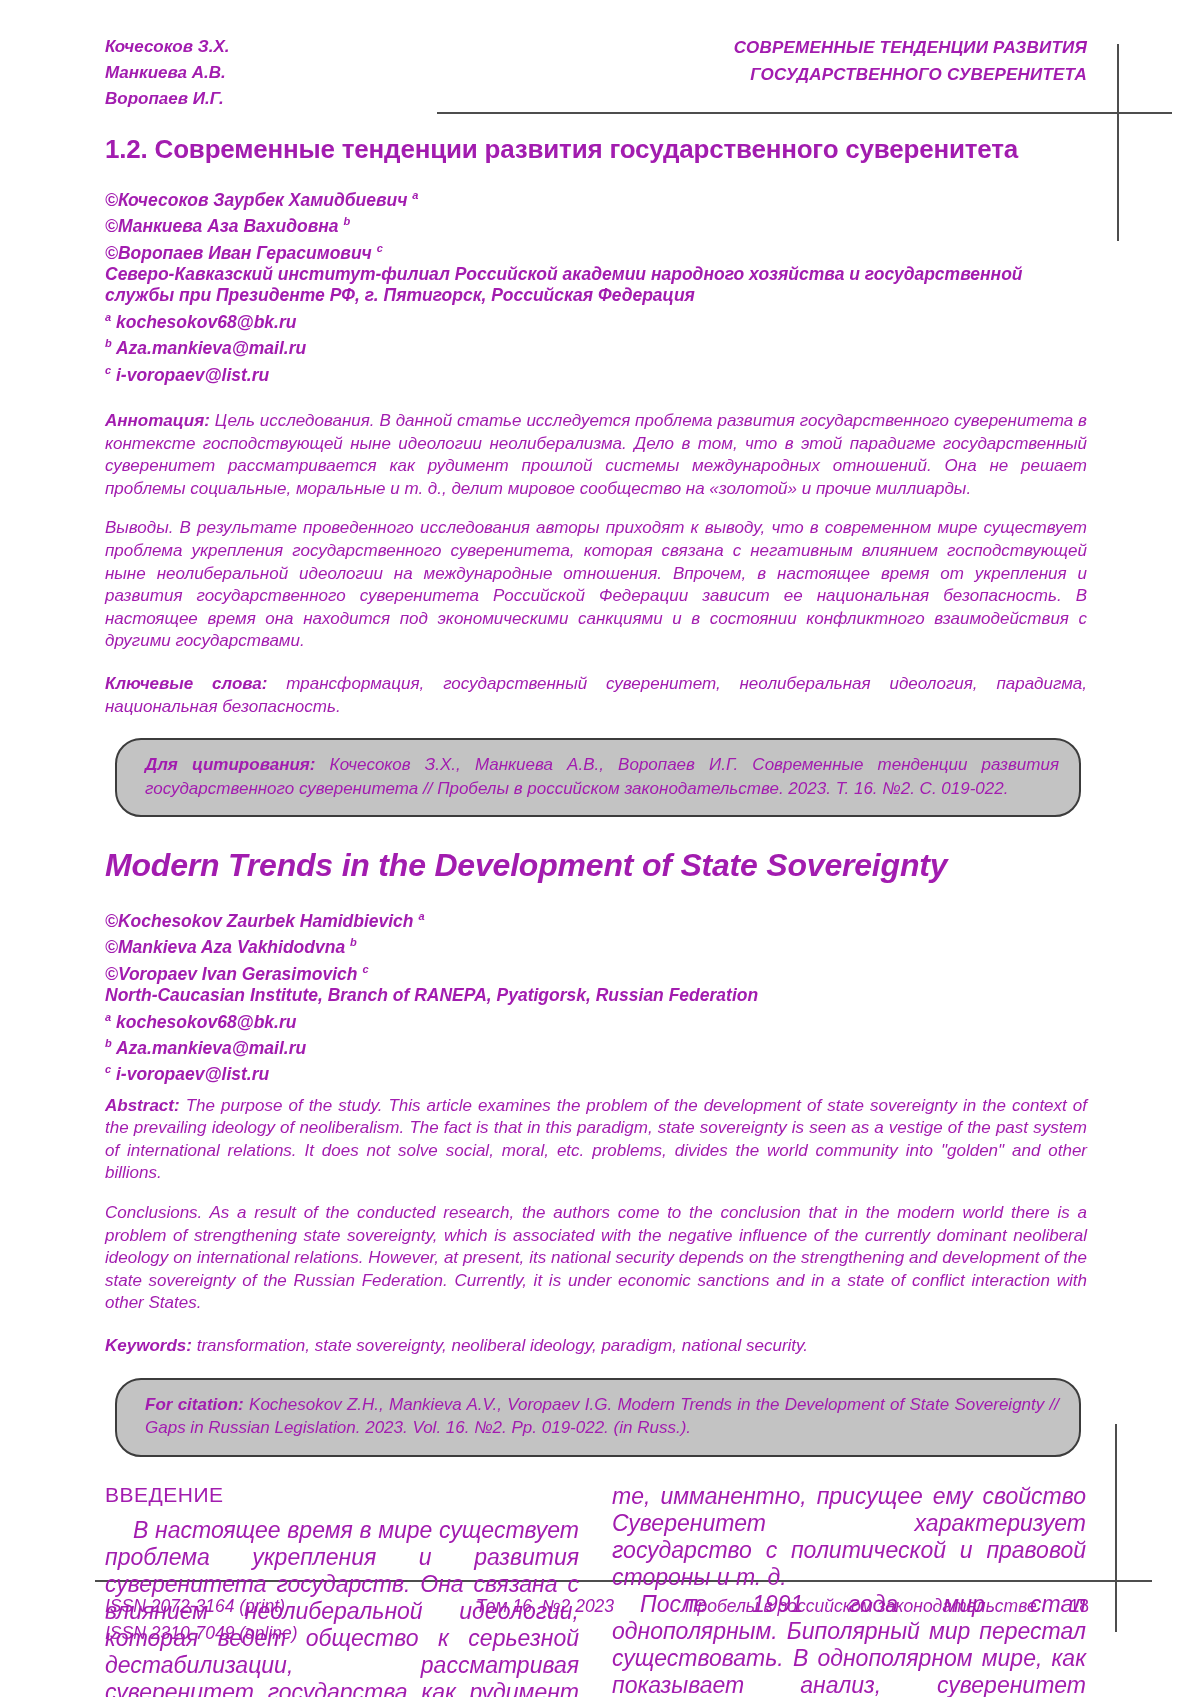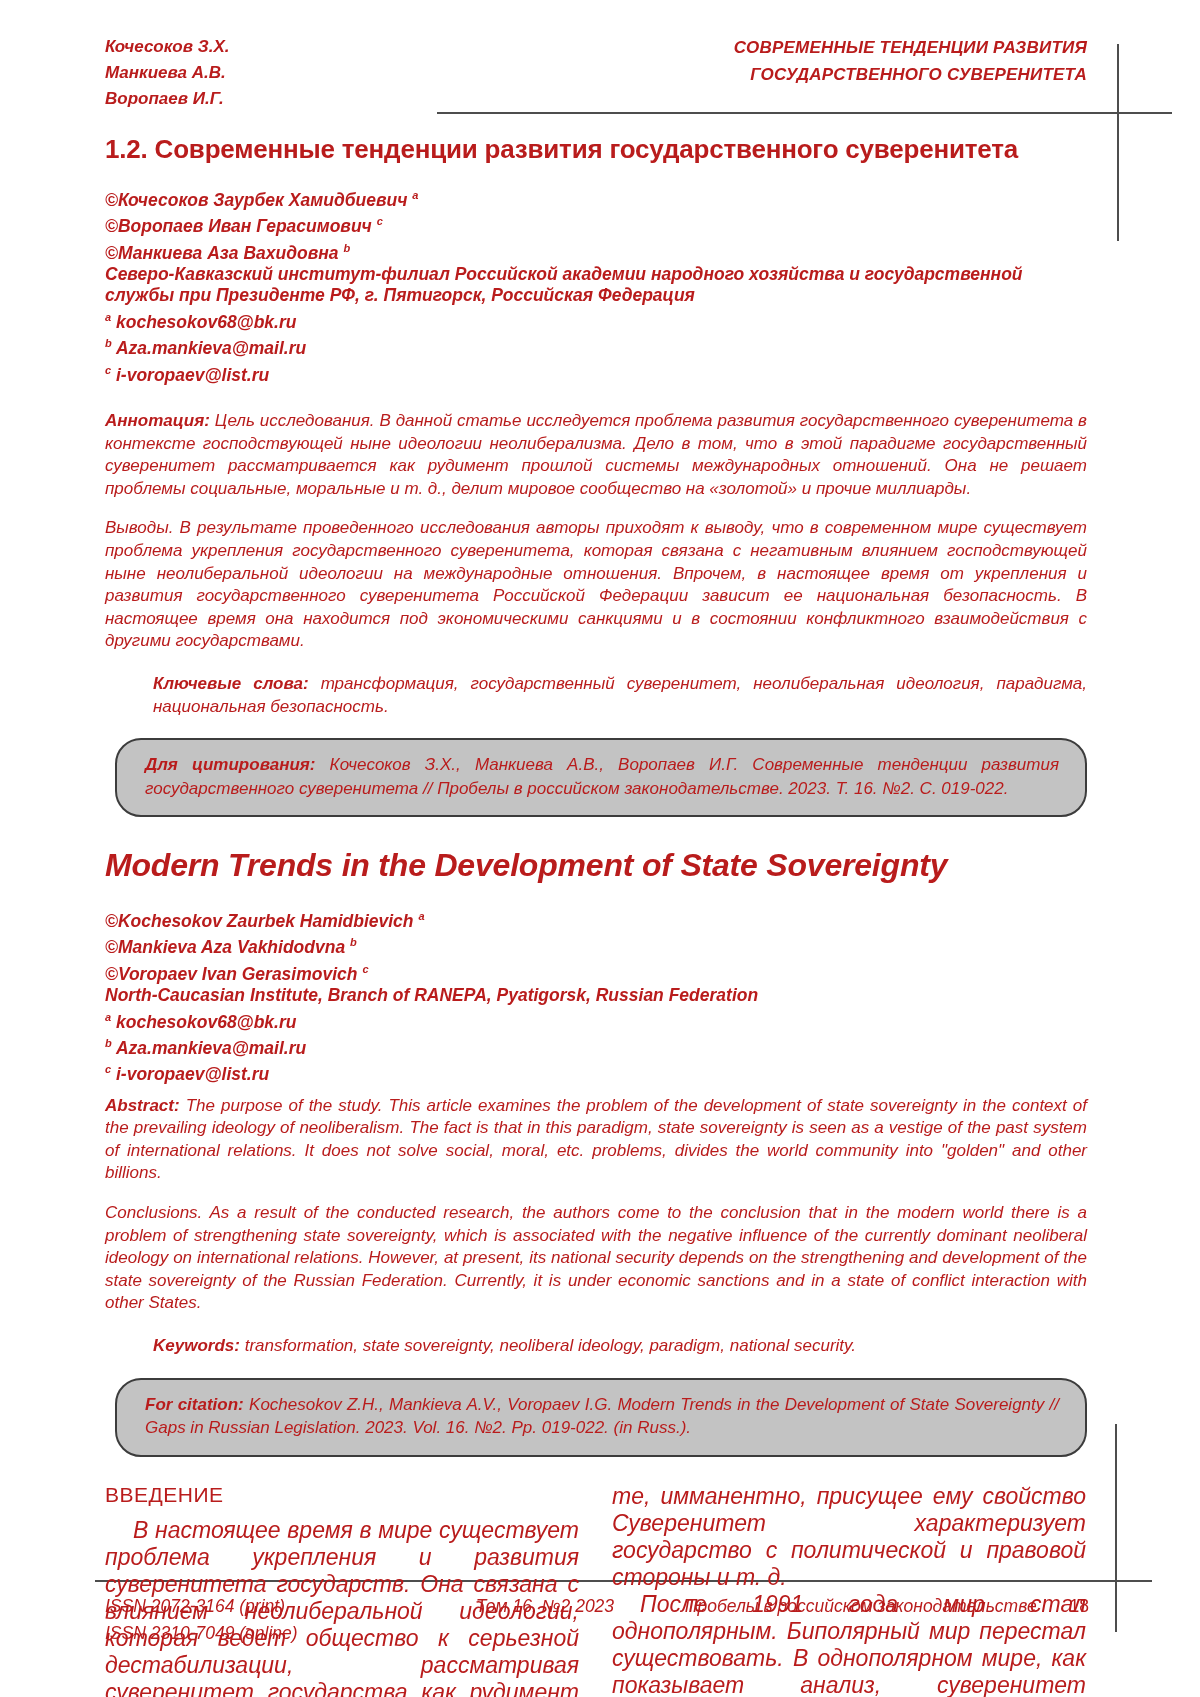--- a/index.html
+++ b/index.html
@@ -2,21 +2,21 @@
 <html lang="ru"><head>
 <meta charset="utf-8">
 <style>
   html,body{margin:0;padding:0;background:#e9e9e9;}
   .page{
     position:relative;
     width:1200px;height:1697px;
     background:#ffffff;
     margin:0 auto;
     font-family:"Liberation Sans","DejaVu Sans",sans-serif;
-    color:#b91c1c;
+    color:#a21caf;
     overflow:hidden;
   }
   .content{position:absolute;left:105px;top:34px;width:982px;}
 
   
   .hdr{display:flex;justify-content:space-between;align-items:flex-start;}
   .hdr-left div{font-weight:bold;font-style:italic;font-size:17px;line-height:26px;}
   .hdr-right{text-align:right;font-weight:bold;font-style:italic;font-size:17px;line-height:27px;letter-spacing:.2px;}
 
   
@@ -33,29 +33,29 @@
     font-weight:bold;font-style:italic;font-size:17.5px;line-height:21.5px;
   }
   .affil{margin:0;}
   sup{font-size:11px;font-weight:bold;font-style:italic;}
   .para{
     margin-top:14px;
     font-style:italic;font-size:17px;line-height:22.6px;
     text-align:justify;
   }
   .para b{font-style:italic;}
-  .kw{margin-top:20px;margin-left:48px;}
+  .kw{margin-top:20px;}
 
   .cite-box{
     margin:20px 0 0 10px;
     width:914px;
     background:#c3c3c3;
     border:2px solid #3c3c3c;
     border-radius:26px;
-    padding:13px 26px 15px 28px;
+    padding:13px 20px 15px 28px;
     font-style:italic;font-size:17px;line-height:23.5px;
     text-align:justify;
   }
   .cite-box b{font-style:italic;}
 
   
   .title-en{margin-top:30px;font-size:32px;font-weight:bold;font-style:italic;letter-spacing:-.2px;}
   .authors-en{margin-top:22px;}
 
   
@@ -98,22 +98,22 @@
       <div class="hdr-right">
         <div>СОВРЕМЕННЫЕ ТЕНДЕНЦИИ РАЗВИТИЯ</div>
         <div>ГОСУДАРСТВЕННОГО СУВЕРЕНИТЕТА</div>
       </div>
     </div>
 
     <div class="title-ru">1.2. Современные тенденции развития государственного суверенитета</div>
 
     <div class="authors">
       <div><span>©Кочесоков Заурбек Хамидбиевич</span> <sup>a</sup></div>
+      <div><span>©Манкиева Аза Вахидовна</span> <sup>b</sup></div>
       <div><span>©Воропаев Иван Герасимович</span> <sup>c</sup></div>
-      <div><span>©Манкиева Аза Вахидовна</span> <sup>b</sup></div>
       <p class="affil">Северо-Кавказский институт-филиал Российской академии народного хозяйства и государственной службы при Президенте РФ, г. Пятигорск, Российская Федерация</p>
       <div class="email-line"><sup>a</sup> <span>kochesokov68@bk.ru</span></div>
       <div class="email-line"><sup>b</sup> <span>Aza.mankieva@mail.ru</span></div>
       <div class="email-line"><sup>c</sup> <span>i-voropaev@list.ru</span></div>
     </div>
 
     <p class="para" style="margin-top:24px;">
       <b>Аннотация:</b>
       <span>Цель исследования. В данной статье исследуется проблема развития государственного суверенитета в контексте господствующей ныне идеологии неолиберализма. Дело в том, что в этой парадигме государственный суверенитет рассматривается как рудимент прошлой системы международных отношений. Она не решает проблемы социальные, моральные и т. д., делит мировое сообщество на «золотой» и прочие миллиарды.</span>
     </p>

